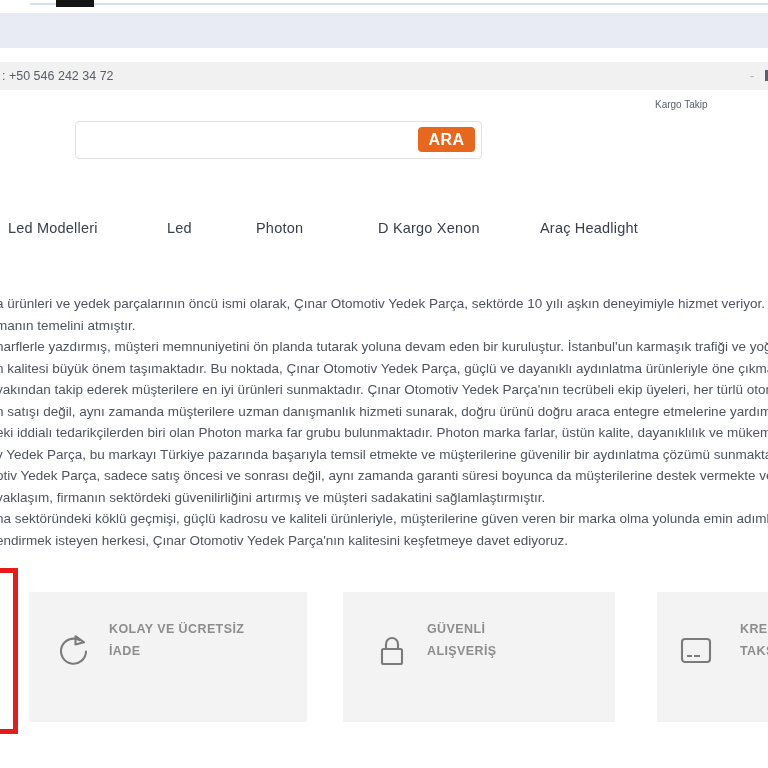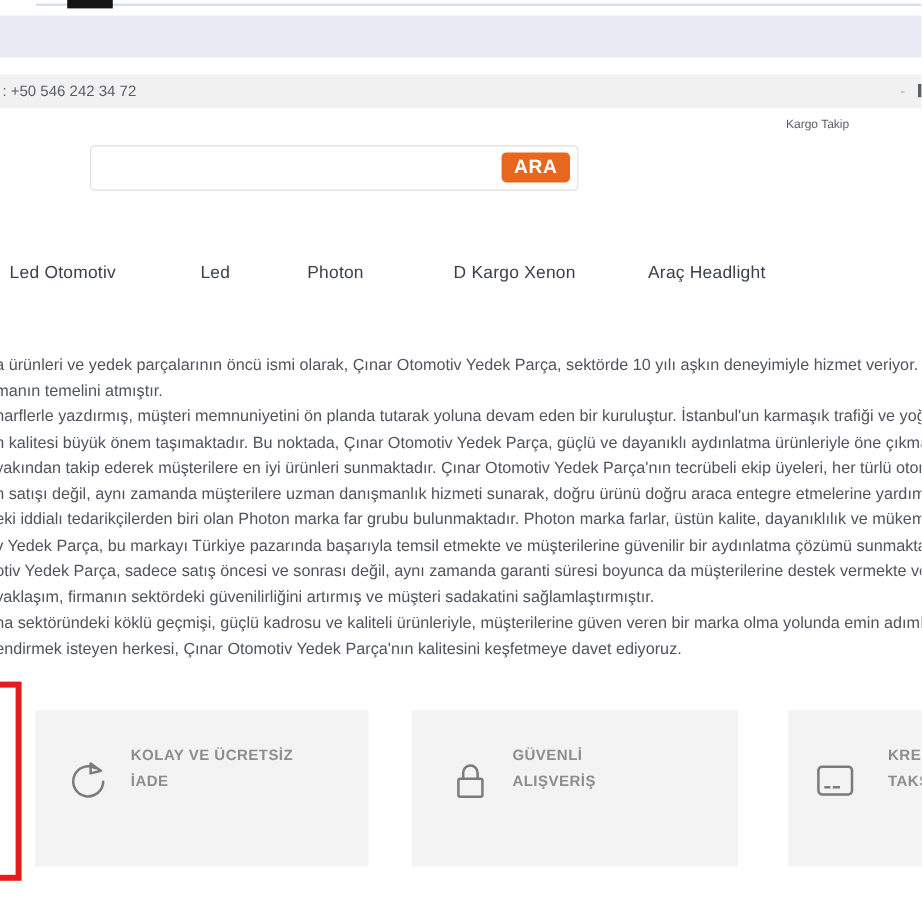--- a/index.html
+++ b/index.html
@@ -66,21 +66,21 @@
     <span class="phone">: +50 546 242 34 72</span>
     <span class="kargo">Kargo Takip</span>
     <span class="sep">-</span>
     <span class="sliver"></span>
   </div>
 
   <div class="search-wrap">
     <button class="ara-button">ARA</button>
   </div>
 
-  <span class="nav-item" style="left:8px">Led Otomotiv</span>
+  <span class="nav-item" style="left:8px">Led Modelleri</span>
   <span class="nav-item" style="left:167px">Led</span>
   <span class="nav-item" style="left:256px">Photon</span>
   <span class="nav-item" style="left:378px">D Kargo Xenon</span>
   <span class="nav-item" style="left:540px">Araç Headlight</span>
 
   <div class="content">
     <div class="pline">a ürünleri ve yedek parçalarının öncü ismi olarak, Çınar Otomotiv Yedek Parça, sektörde 10 yılı aşkın deneyimiyle hizmet veriyor. Firma</div>
     <div class="pline">manın temelini atmıştır.</div>
     <div class="pline">harflerle yazdırmış, müşteri memnuniyetini ön planda tutarak yoluna devam eden bir kuruluştur. İstanbul'un karmaşık trafiği ve yoğu</div>
     <div class="pline">n kalitesi büyük önem taşımaktadır. Bu noktada, Çınar Otomotiv Yedek Parça, güçlü ve dayanıklı aydınlatma ürünleriyle öne çıkmakta</div>

